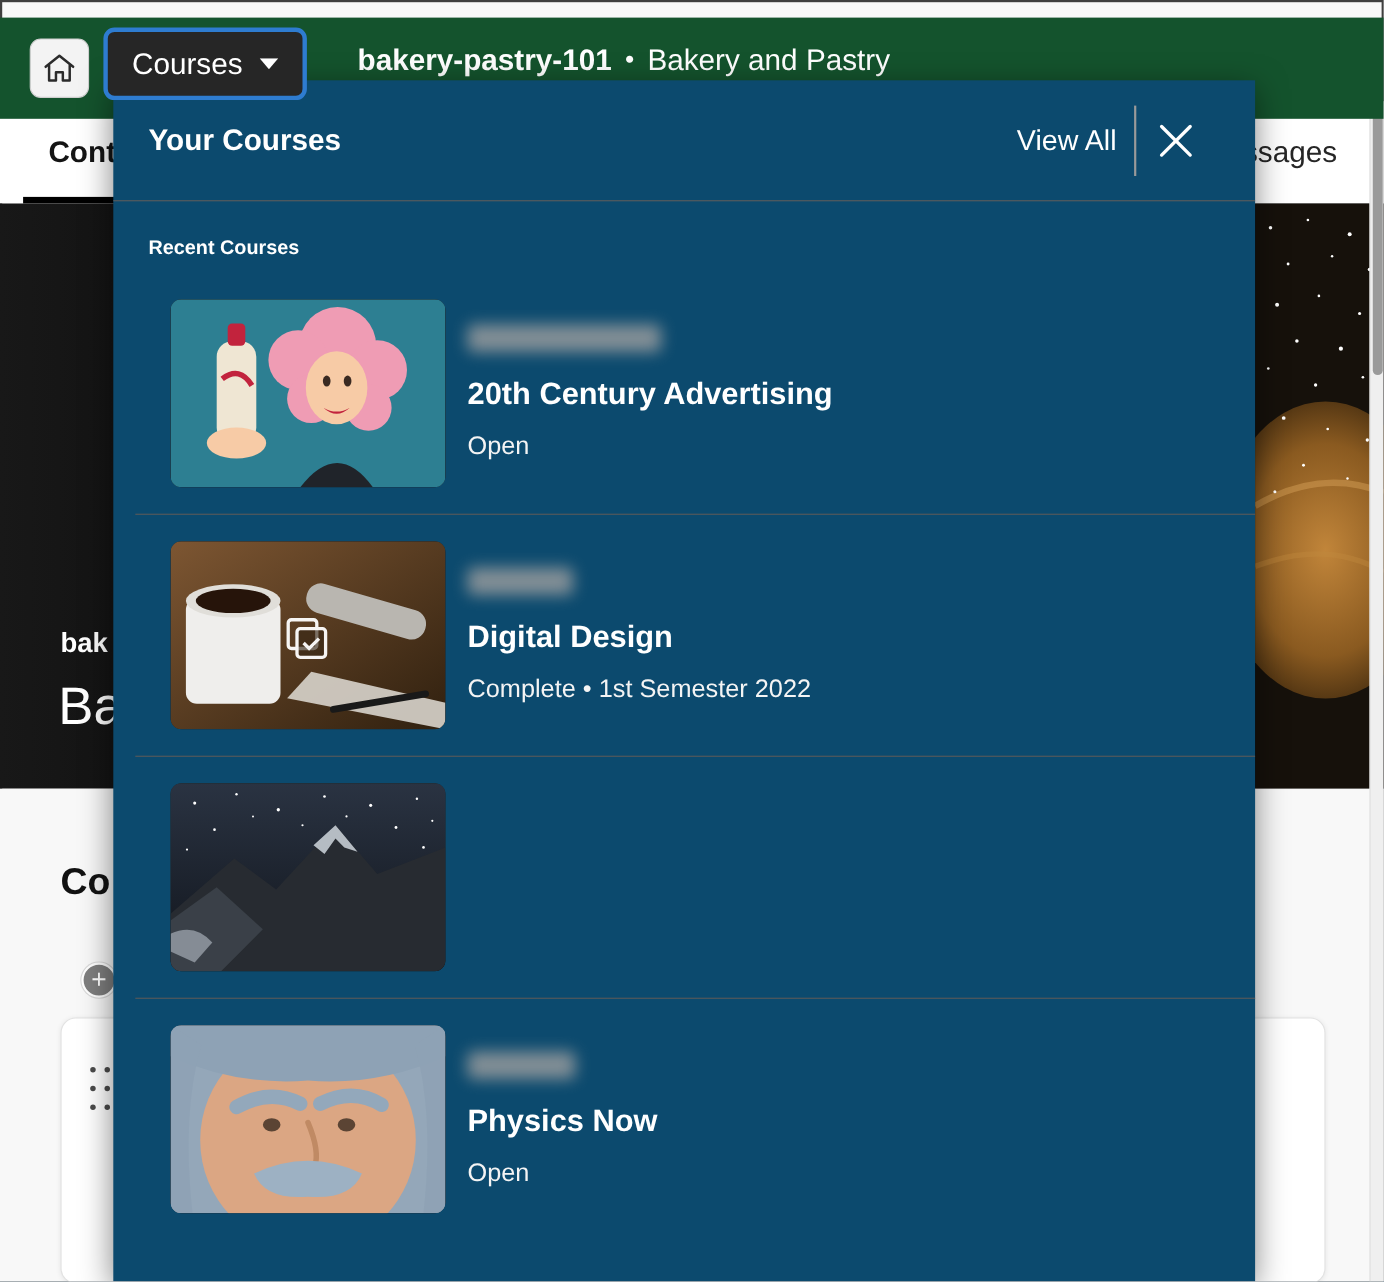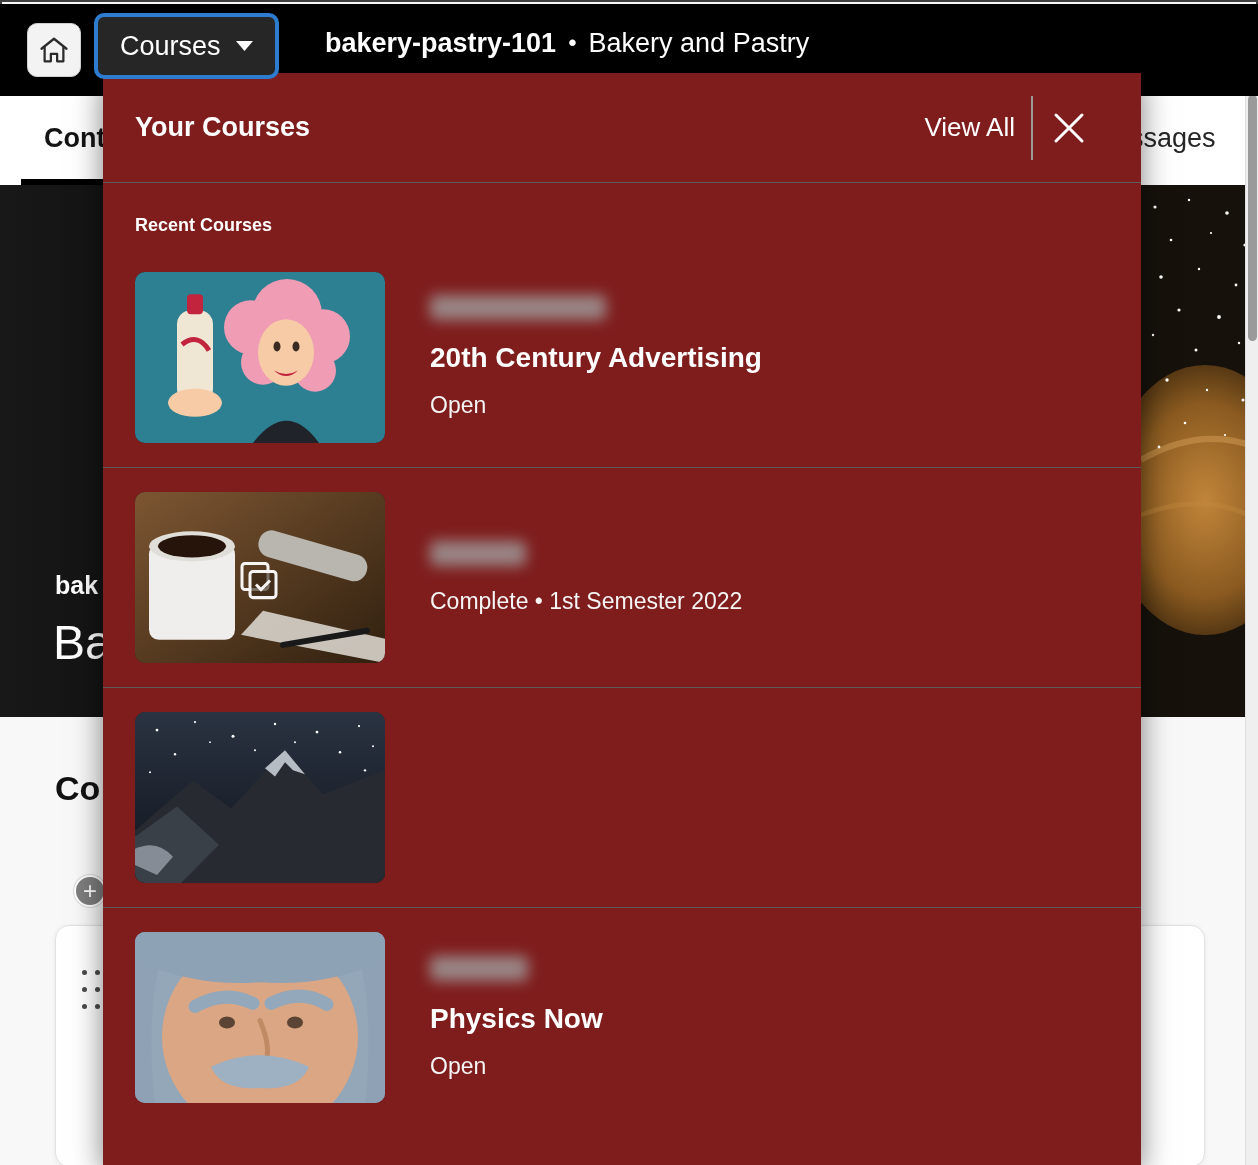--- a/index.html
+++ b/index.html
@@ -4,21 +4,21 @@
 <style>
   html,body{margin:0;padding:0;background:#dcdcdc;}
   *{box-sizing:border-box;}
   .screen{
     position:relative;width:1258px;height:1165px;overflow:hidden;
     background:#f8f8f8;font-family:"Liberation Sans",sans-serif;
     outline:2px solid #3f3f3f;outline-offset:-2px;
   }
 
   
-  .topbar{position:absolute;left:0;top:4px;width:100%;height:92px;background:#000000;}
+  .topbar{position:absolute;left:0;top:16px;width:100%;height:92px;background:#14532d;}
   .home-btn{
     position:absolute;left:27px;top:19px;width:54px;height:54px;border-radius:10px;
     background:#f3f3f3;border:1px solid #cfcfcf;display:flex;align-items:center;justify-content:center;
     cursor:pointer;
   }
   .courses-btn{
     position:absolute;left:94px;top:9px;height:66px;padding:0 22px;z-index:30;
     display:flex;align-items:center;gap:15px;
     background:#262626;border:4px solid #2e7cd0;border-radius:10px;
     color:#fff;font-size:27px;cursor:pointer;font-family:inherit;
@@ -38,50 +38,50 @@
     font-size:27px;color:#262626;white-space:nowrap;cursor:pointer;}
   .active-underline{position:absolute;left:21px;bottom:0;width:120px;height:6px;background:#000;}
 
   .hero{position:absolute;left:0;top:185px;width:100%;height:532px;
     background:linear-gradient(90deg,#181818 0%,#070707 35%,#000 60%);}
   .hero-id{position:absolute;left:55px;top:386px;color:#fff;font-size:25px;font-weight:700;}
   .hero-title{position:absolute;left:53px;top:430px;color:#fff;font-size:48px;font-weight:400;}
   .hero-pastry{position:absolute;right:0;top:0;width:117px;height:532px;}
 
   .content-area{position:absolute;left:0;top:717px;width:100%;height:448px;background:#f8f8f8;}
-  .content-heading{position:absolute;left:55px;top:52px;font-size:34px;font-weight:700;color:#121212;}
+  .content-heading{position:absolute;left:55px;top:66px;font-size:34px;font-weight:700;color:#121212;}
   .add-btn{position:absolute;left:74px;top:158px;width:32px;height:32px;border-radius:50%;
     background:#7e7e7e;color:#fff;display:flex;align-items:center;justify-content:center;
     font-size:24px;line-height:1;cursor:pointer;border:2px solid #fff;box-shadow:0 0 0 1px #d9d9d9;}
   .content-card{position:absolute;left:55px;top:208px;width:1150px;height:242px;background:#fff;
     border:1px solid #e2e2e2;border-radius:14px;box-shadow:0 1px 5px rgba(0,0,0,.07);}
   .drag-handle{position:absolute;left:26px;top:44px;display:grid;
     grid-template-columns:repeat(2,5px);grid-auto-rows:5px;gap:12px 8px;cursor:grab;}
   .drag-handle i{width:5px;height:5px;border-radius:50%;background:#4b4b4b;}
 
   .scrollbar{position:absolute;right:0;top:92px;width:13px;height:1073px;background:#efefef;
     border-left:1px solid #dedede;}
   .scrollbar-thumb{position:absolute;left:2px;top:3px;width:9px;height:246px;background:#9a9a9a;
     border-radius:5px;cursor:pointer;}
 
   
-  .panel{position:absolute;left:103px;top:73px;width:1038px;height:1092px;background:#7f1d1d;
+  .panel{position:absolute;left:103px;top:73px;width:1038px;height:1092px;background:#0c4a6e;
     z-index:10;box-shadow:0 8px 28px rgba(0,0,0,.5);color:#fff;}
   .panel-header{height:110px;display:flex;align-items:center;padding:0 50px 0 32px;
     border-bottom:1px solid #5d5d5d;}
   .panel-title{flex:1;font-size:27px;font-weight:700;}
   .panel-header-right{display:flex;align-items:center;gap:14px;}
   .view-all{background:none;border:none;color:#fff;font-size:26px;cursor:pointer;font-family:inherit;padding:4px 2px;}
   .vdivider{width:2px;height:64px;background:#9a9a9a;}
   .close-btn{width:44px;height:44px;background:none;border:none;cursor:pointer;
     display:flex;align-items:center;justify-content:center;padding:0;}
 
   .section-heading{margin:32px 0 0 32px;font-size:18px;font-weight:700;}
 
-  .course-row{height:220px;display:flex;align-items:center;gap:45px;padding:0 32px;cursor:pointer;}
+  .course-row{height:220px;display:flex;align-items:center;gap:20px;padding:0 32px;cursor:pointer;margin-left:20px;}
   .course-row + .course-row{border-top:1px solid #5a5a5a;}
   .rows{margin-top:11px;}
   .thumb{width:250px;height:171px;border-radius:10px;overflow:hidden;flex:none;background:#222;}
   .thumb svg{display:block;width:100%;height:100%;}
   .course-info{display:flex;flex-direction:column;align-items:flex-start;gap:18px;min-width:0;}
   .id-pill{height:25px;border-radius:5px;background:#a0a0a0;filter:blur(7px);opacity:.8;margin-bottom:4px;}
   .pill-w1{width:176px;}.pill-w2{width:96px;}.pill-w3{width:112px;}.pill-w4{width:98px;}
   .course-title{font-size:28px;font-weight:700;color:#fff;text-decoration:none;white-space:nowrap;}
   .course-status{font-size:23px;color:#f4f4f4;}
 </style>
@@ -243,20 +243,21 @@
             <ellipse cx="57" cy="54" rx="34" ry="11" fill="#26140a"></ellipse>
             <g stroke="#ffffff" stroke-width="3" fill="none" opacity="0.95">
               <rect x="107" y="71" width="26" height="26" rx="3"></rect>
               <rect x="115" y="79" width="26" height="26" rx="3" fill="rgba(55,38,22,0.65)"></rect>
               <path d="M121 92 l5 5 l9 -9"></path>
             </g>
           </svg>
         </div>
         <div class="course-info">
           <div class="id-pill pill-w2"></div>
+          <a class="course-title">Digital Design</a>
           <div class="course-status">Complete • 1st Semester 2022</div>
         </div>
       </div>
 
       <div class="course-row">
         <div class="thumb">
           <svg viewBox="0 0 250 170" preserveAspectRatio="none">
             <defs>
               <linearGradient id="sky" x1="0" y1="0" x2="0" y2="1">
                 <stop offset="0" stop-color="#2a3342"></stop>

